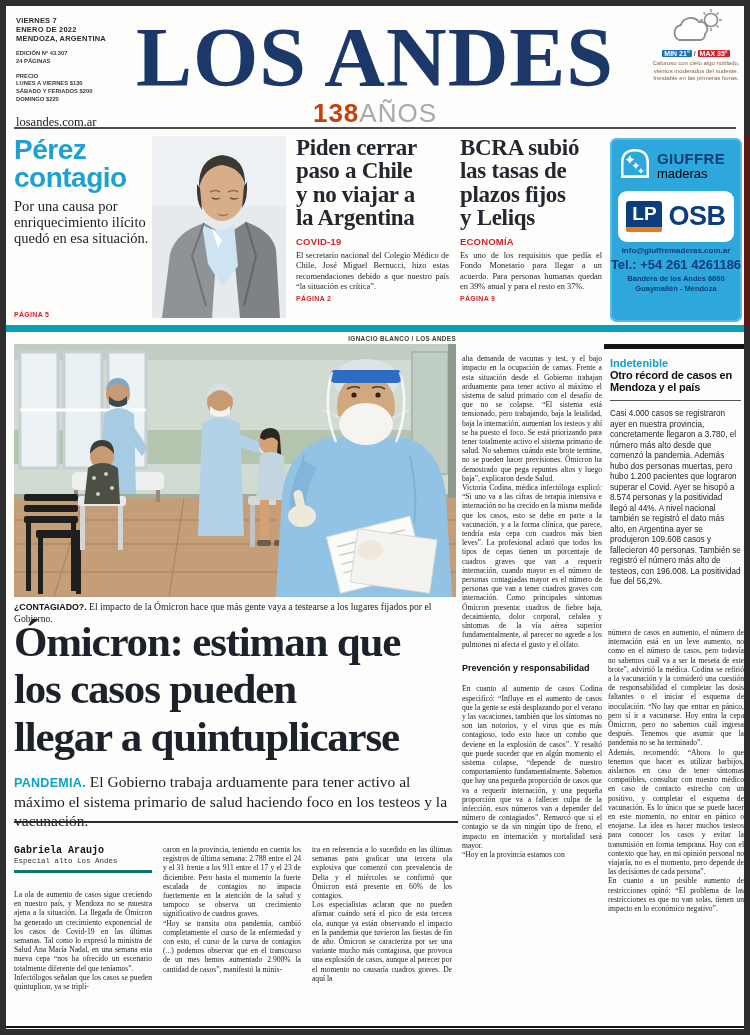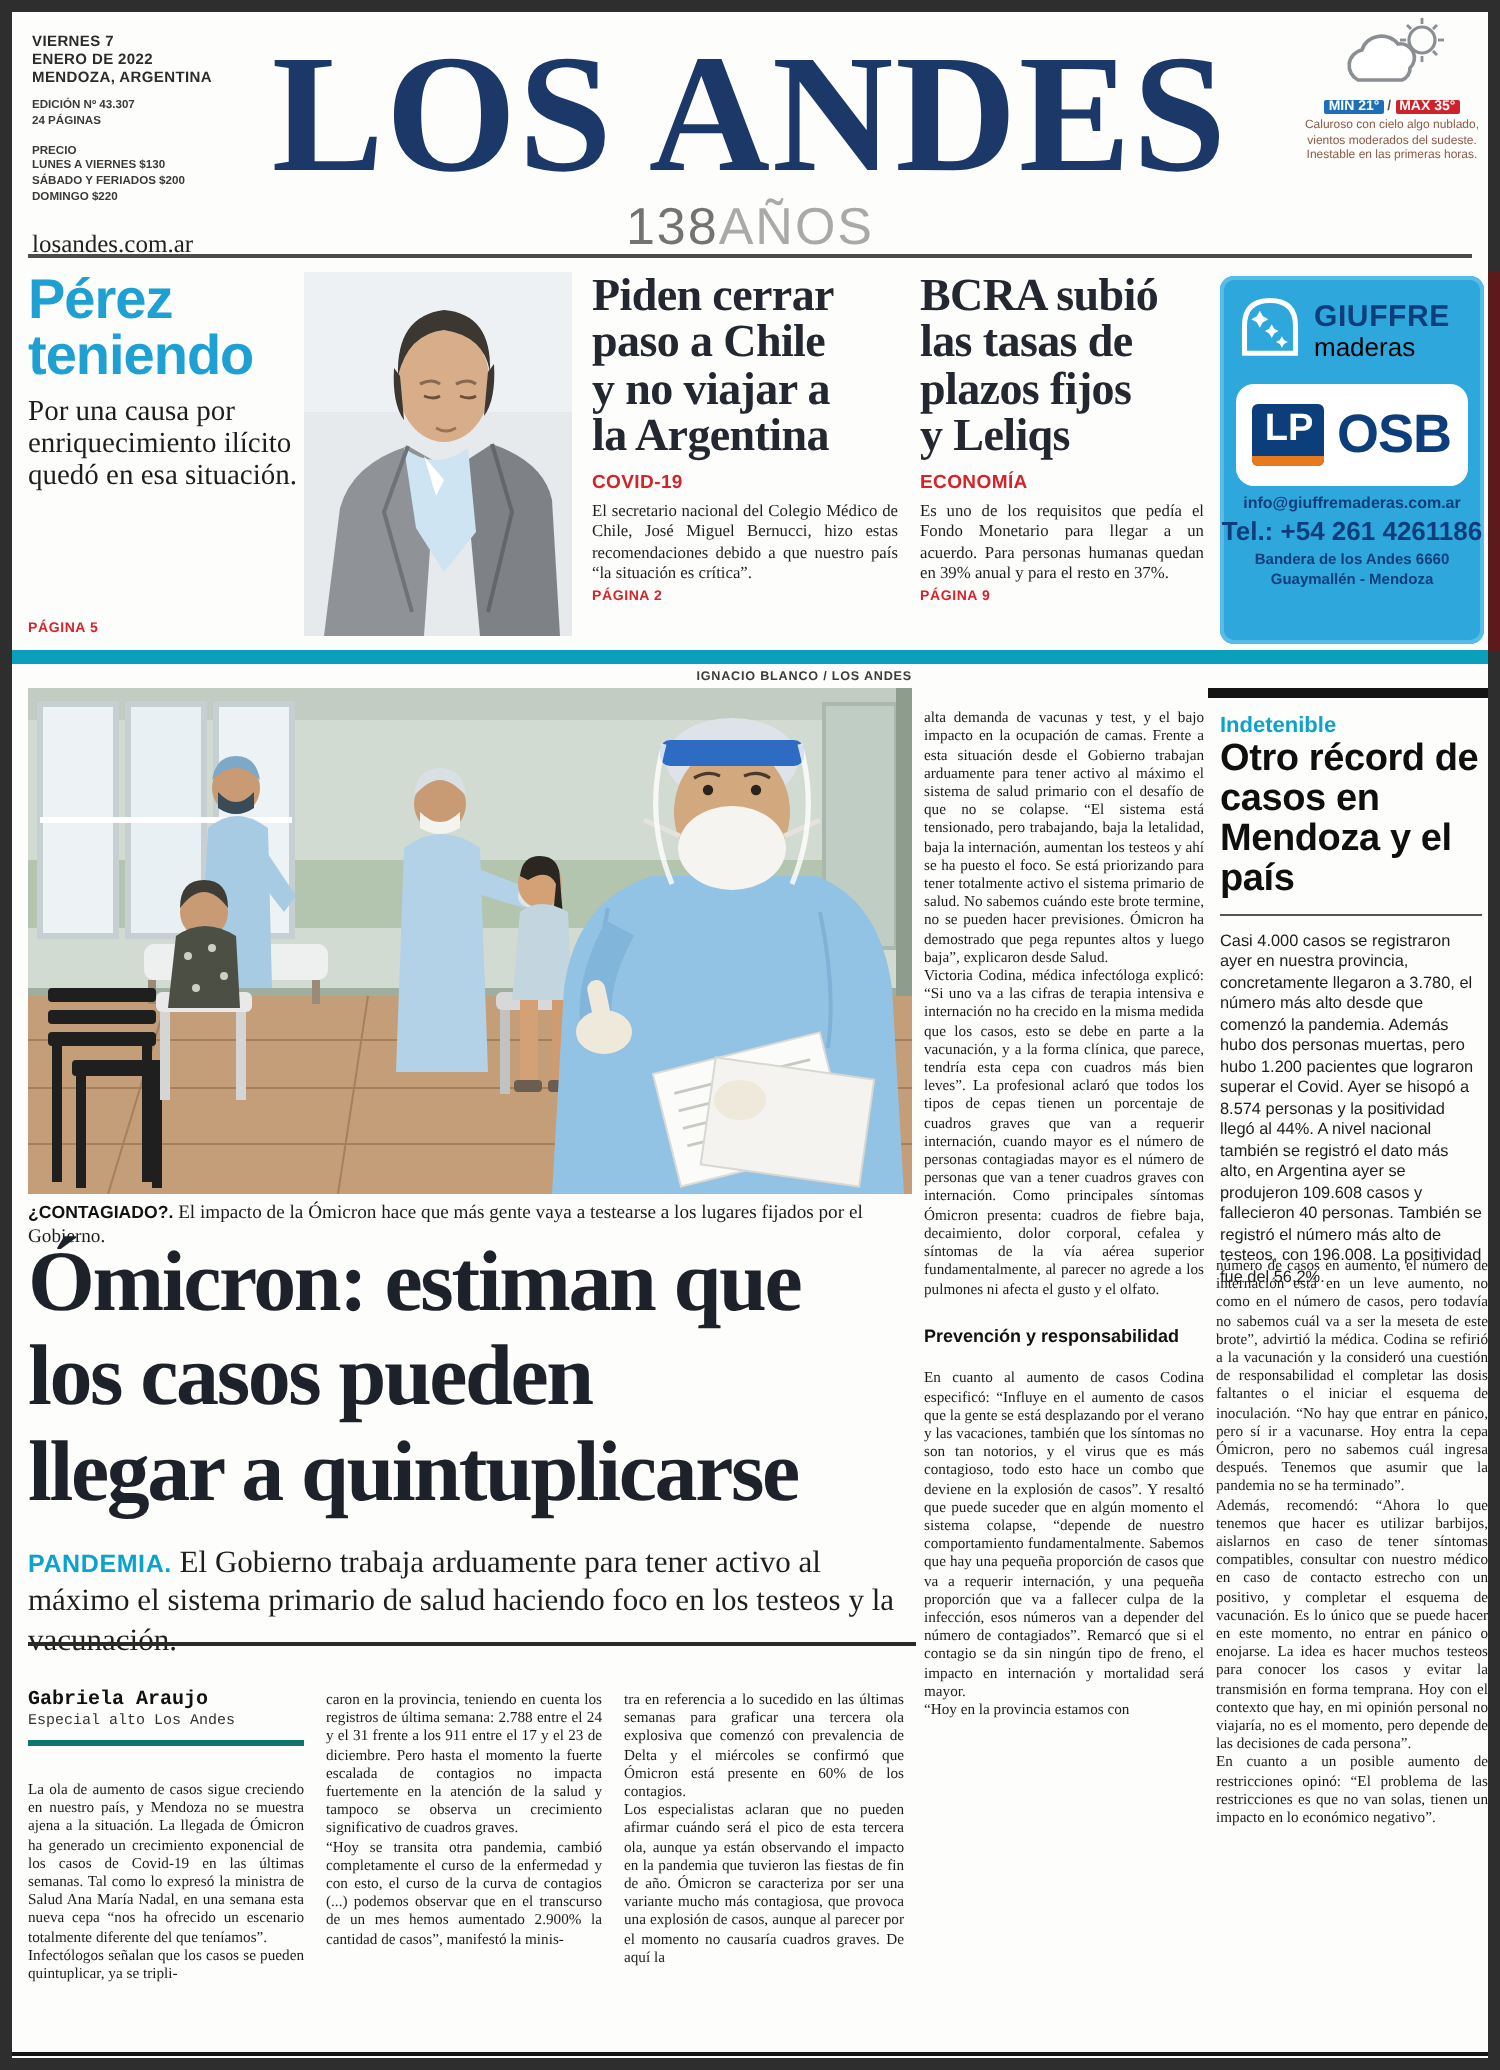--- a/index.html
+++ b/index.html
@@ -12,21 +12,21 @@
   .meta-left{position:absolute;left:16px;top:16px;width:130px;color:#2b2b2b;
              font-family:"Liberation Sans",sans-serif;}
   .meta-date{font-size:7.5px;font-weight:bold;line-height:1.2;letter-spacing:.2px;white-space:pre-line;}
   .meta-small{font-size:5.8px;font-weight:bold;line-height:1.35;margin-top:7px;color:#3a3a3a;white-space:pre-line;}
   .meta-site{font-family:"Liberation Serif",serif;font-size:12.5px;color:#222;margin-top:11px;}
   .masthead{position:absolute;left:90px;right:90px;top:18px;text-align:center;
             font-family:"Liberation Serif",serif;font-weight:bold;font-size:84px;line-height:.95;
             color:#1b3868;letter-spacing:1px;}
   .anniversary{position:absolute;left:0;right:0;top:98px;text-align:center;
                font-family:"Liberation Sans",sans-serif;font-size:26px;letter-spacing:1px;}
-  .anniversary .num{color:#737373;font-weight:normal;}
+  .anniversary .num{color:#c2410c;font-weight:bold;}
   .anniversary .lbl{color:#a9a9a9;font-weight:normal;}
   .weather{position:absolute;right:10px;top:8px;width:88px;text-align:center;
            font-family:"Liberation Sans",sans-serif;}
   .weather svg{display:block;margin:0 auto;}
   .temps{margin-top:2px;font-size:7px;font-weight:bold;color:#555;}
   .chip{color:#fff;padding:0 2px;border-radius:1px;}
   .chip.min{background:#1e6fba;}
   .chip.max{background:#d0222a;}
   .forecast{margin-top:3px;font-size:6px;line-height:1.25;color:#8a5a48;text-align:center;}
   .header-rule{position:absolute;left:14px;right:14px;top:127px;height:2px;background:#4c4c4c;}
@@ -100,21 +100,21 @@
   .col4{left:462px;top:345px;width:140px;height:681px;}
   .col5{left:608px;top:628px;width:136px;height:398px;}
   .subhead{font-family:"Liberation Sans",sans-serif;font-weight:bold;font-size:9px;color:#111;
            margin:6px 0 2px;white-space:normal;}
 
   
   .sidebar{position:absolute;left:604px;top:344px;width:141px;height:278px;}
   .sidebar .topbar{position:absolute;left:0;right:0;top:0;height:5px;background:#141414;}
   .sidebar-inner{padding:13px 4px 0 6px;font-family:"Liberation Sans",sans-serif;}
   .sb-kicker{color:#0aa3cb;font-weight:bold;font-size:11px;}
-  .sb-title{color:#0f0f0f;font-weight:bold;font-size:19px;line-height:1.05;margin-top:1px;letter-spacing:-.2px;}
+  .sb-title{color:#0f0f0f;font-weight:bold;font-size:11px;line-height:1.05;margin-top:1px;letter-spacing:-.2px;}
   .sb-rule{height:1px;background:#555;margin:7px 0 8px;}
   .sb-body{font-size:8.2px;line-height:1.28;color:#1d1d1d;text-align:left;}
 
   .bottom-rule{position:absolute;left:6px;right:6px;top:1026px;height:2px;background:#151515;}
 </style>
 </head>
 <body>
 
 <div class="canvas">
 
@@ -178,21 +178,21 @@
         <path d="M47 52 Q46 22 70 19 Q94 21 93 50 Q90 32 70 29 Q52 31 47 52 Z" fill="#3c3731"></path>
         <path d="M45 48 Q44 66 50 74 L48 52 Z" fill="#3c3731"></path>
         <path d="M95 46 Q96 64 90 72 L92 50 Z" fill="#3c3731"></path>
         <path d="M58 56 q6 -3 10 0" fill="none" stroke="#8a6a4e" stroke-width="1.6"></path>
         <path d="M76 56 q6 -3 10 0" fill="none" stroke="#8a6a4e" stroke-width="1.6"></path>
         <path d="M60 62 q5 2 8 0 M78 62 q5 2 8 0" fill="none" stroke="#6d4f38" stroke-width="1.4"></path>
         <path d="M66 78 q5 3 10 0" fill="none" stroke="#9a7354" stroke-width="1.4"></path>
       </svg>
     </div>
     <div class="perez-headline">Pérez
-teniendo</div>
+contagio</div>
     <div class="perez-dek">Por una causa por enriquecimiento ilícito quedó en esa situación.</div>
     <div class="page-tag perez-page">PÁGINA 5</div>
   </div>
 
   <div class="story-2">
     <div class="story-headline">Piden cerrar
 paso a Chile
 y no viajar a
 la Argentina</div>
     <span class="kicker">COVID-19</span>

